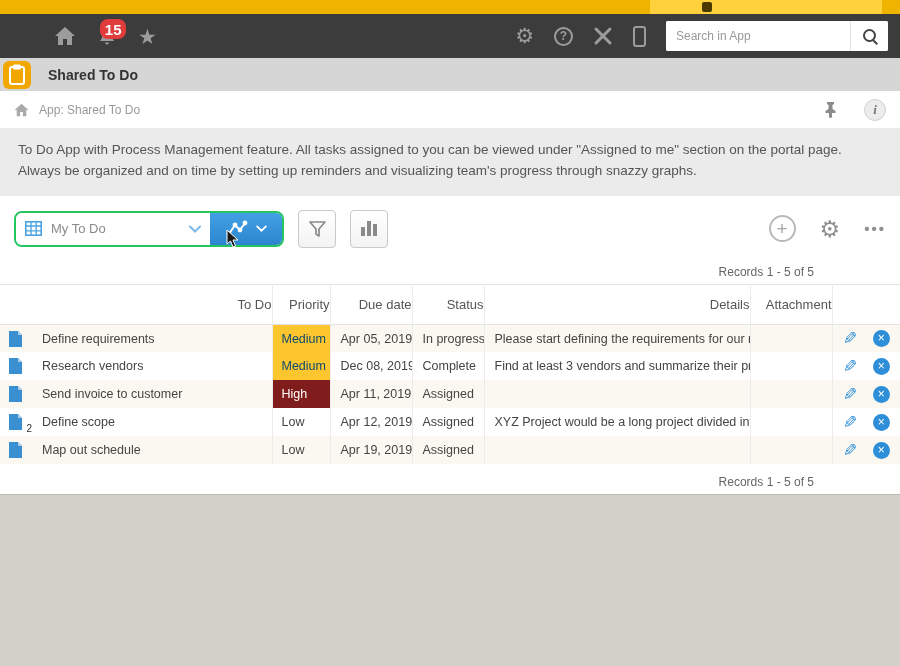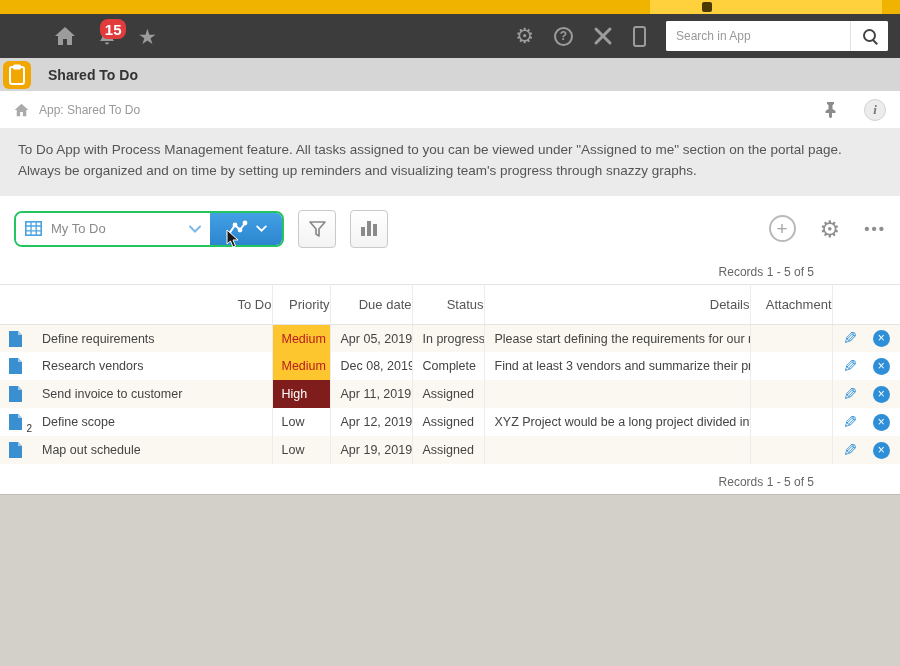--- a/index.html
+++ b/index.html
@@ -76,21 +76,21 @@
   
   table { width:900px; border-collapse:collapse; table-layout:fixed; flex:0 0 auto; }
   th { font-weight:normal; font-size:13px; color:#555; text-align:right; height:40px; padding-left:10px;
        border-top:1px solid #e4e4e4; border-bottom:1px solid #e4e4e4; background:#fff; }
   td { height:28px; font-size:12.5px; color:#444; padding-left:10px; overflow:hidden; white-space:nowrap; }
   th.v, td.v { border-right:1px solid #ececec; }
   tr.cream td { background:#fbf8f1; }
   tr.plain td { background:#fff;margin-left:40px; }
   td.pri-cell { padding:0; }
   .pri { height:100%; display:flex; align-items:center; padding-left:9px; }
-  .pri-medium { background:#fdc62f; color:#b91c1c; }
+  .pri-medium { background:#fdc62f; color:#0c4a6e; }
   .pri-high { background:#7f1d1d; color:#fff; }
   .pri-low { background:transparent; color:#444; }
   td.icon-cell { padding-left:8px; }
   .doc-wrap { position:relative; width:16px; height:18px; }
   .doc-count { position:absolute; right:-8px; bottom:-3px; font-size:10px; color:#333; }
   td.actions { padding-left:0; }
   .act-wrap { display:flex; align-items:center; justify-content:center; gap:16px; }
   .pencil { color:#2e8fd8; font-size:17px; cursor:pointer; transform:scaleX(-1); display:inline-block; }
   .del { width:17px; height:17px; border-radius:50%; background:#2e8fd8; color:#fff; font-size:12px; line-height:17px;
          text-align:center; cursor:pointer; }

